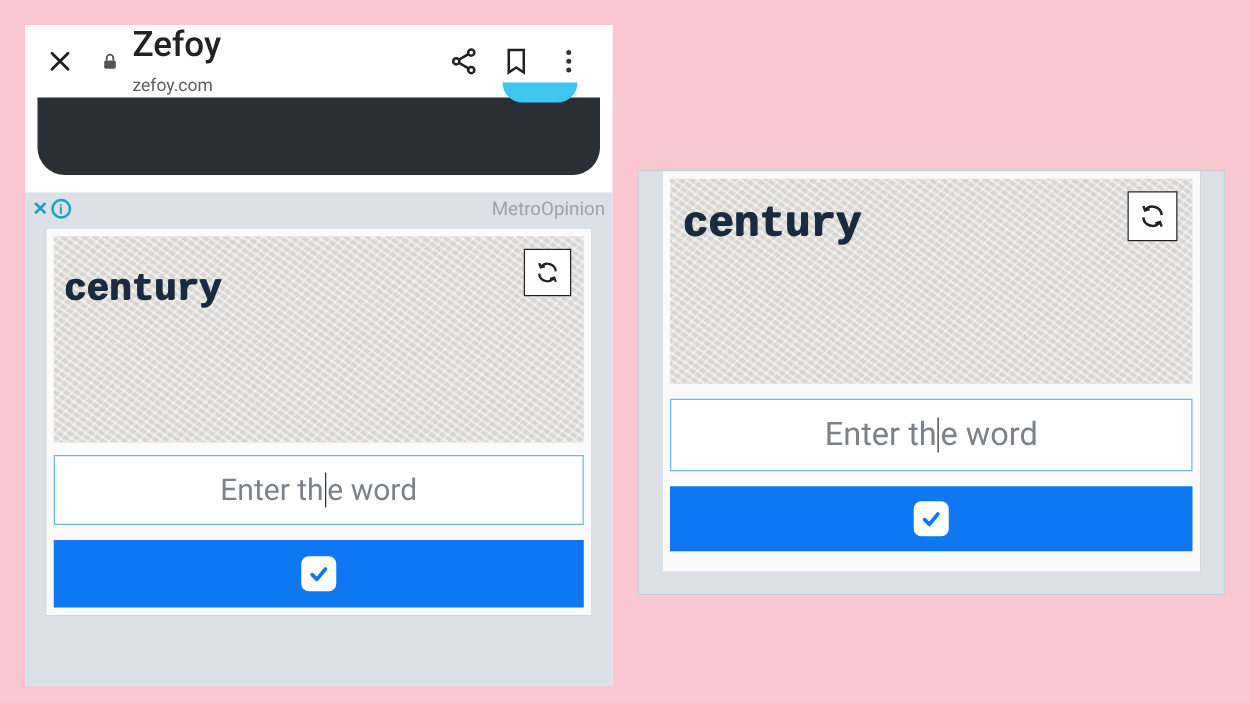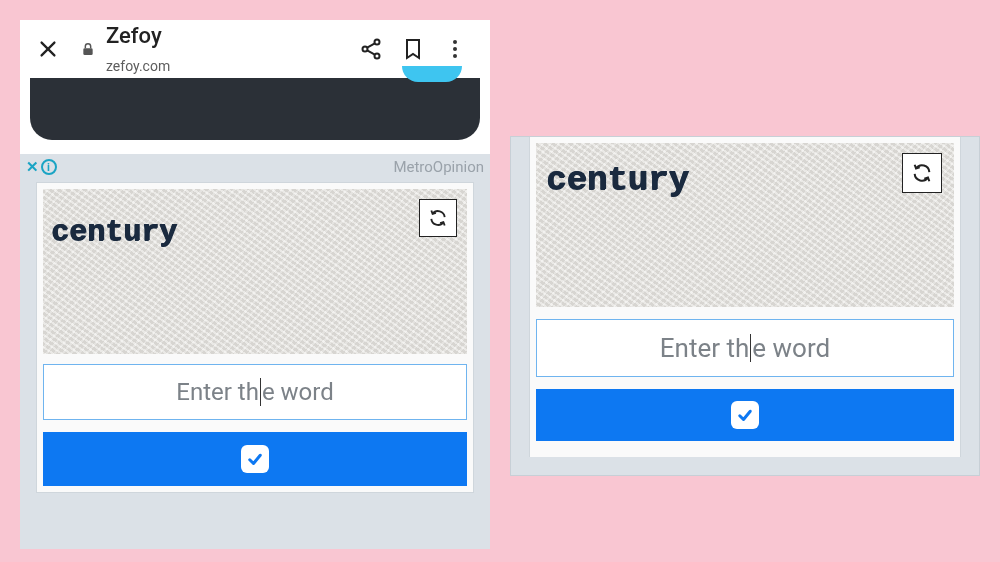--- a/index.html
+++ b/index.html
@@ -43,21 +43,21 @@
     justify-content: center;
   }
   .lock svg { width: 16px; height: 18px; }
   .site-info {
     margin-left: 10px;
     display: flex;
     flex-direction: column;
     justify-content: center;
     line-height: 1.05;
   }
-  .site-title { font-size: 22px; font-weight: 500; color: #222; }
+  .site-title { font-size: 28px; font-weight: 500; color: #222; }
   .site-domain { font-size: 14px; color: #5d5d5d; margin-top: 12px; }
   .bar-spacer { flex: 1; }
   .bar-icon {
     width: 42px;
     display: flex;
     align-items: center;
     justify-content: center;
   }
   .bar-icon svg { width: 24px; height: 24px; }
   .kebab { flex-direction: column; gap: 3px; }

